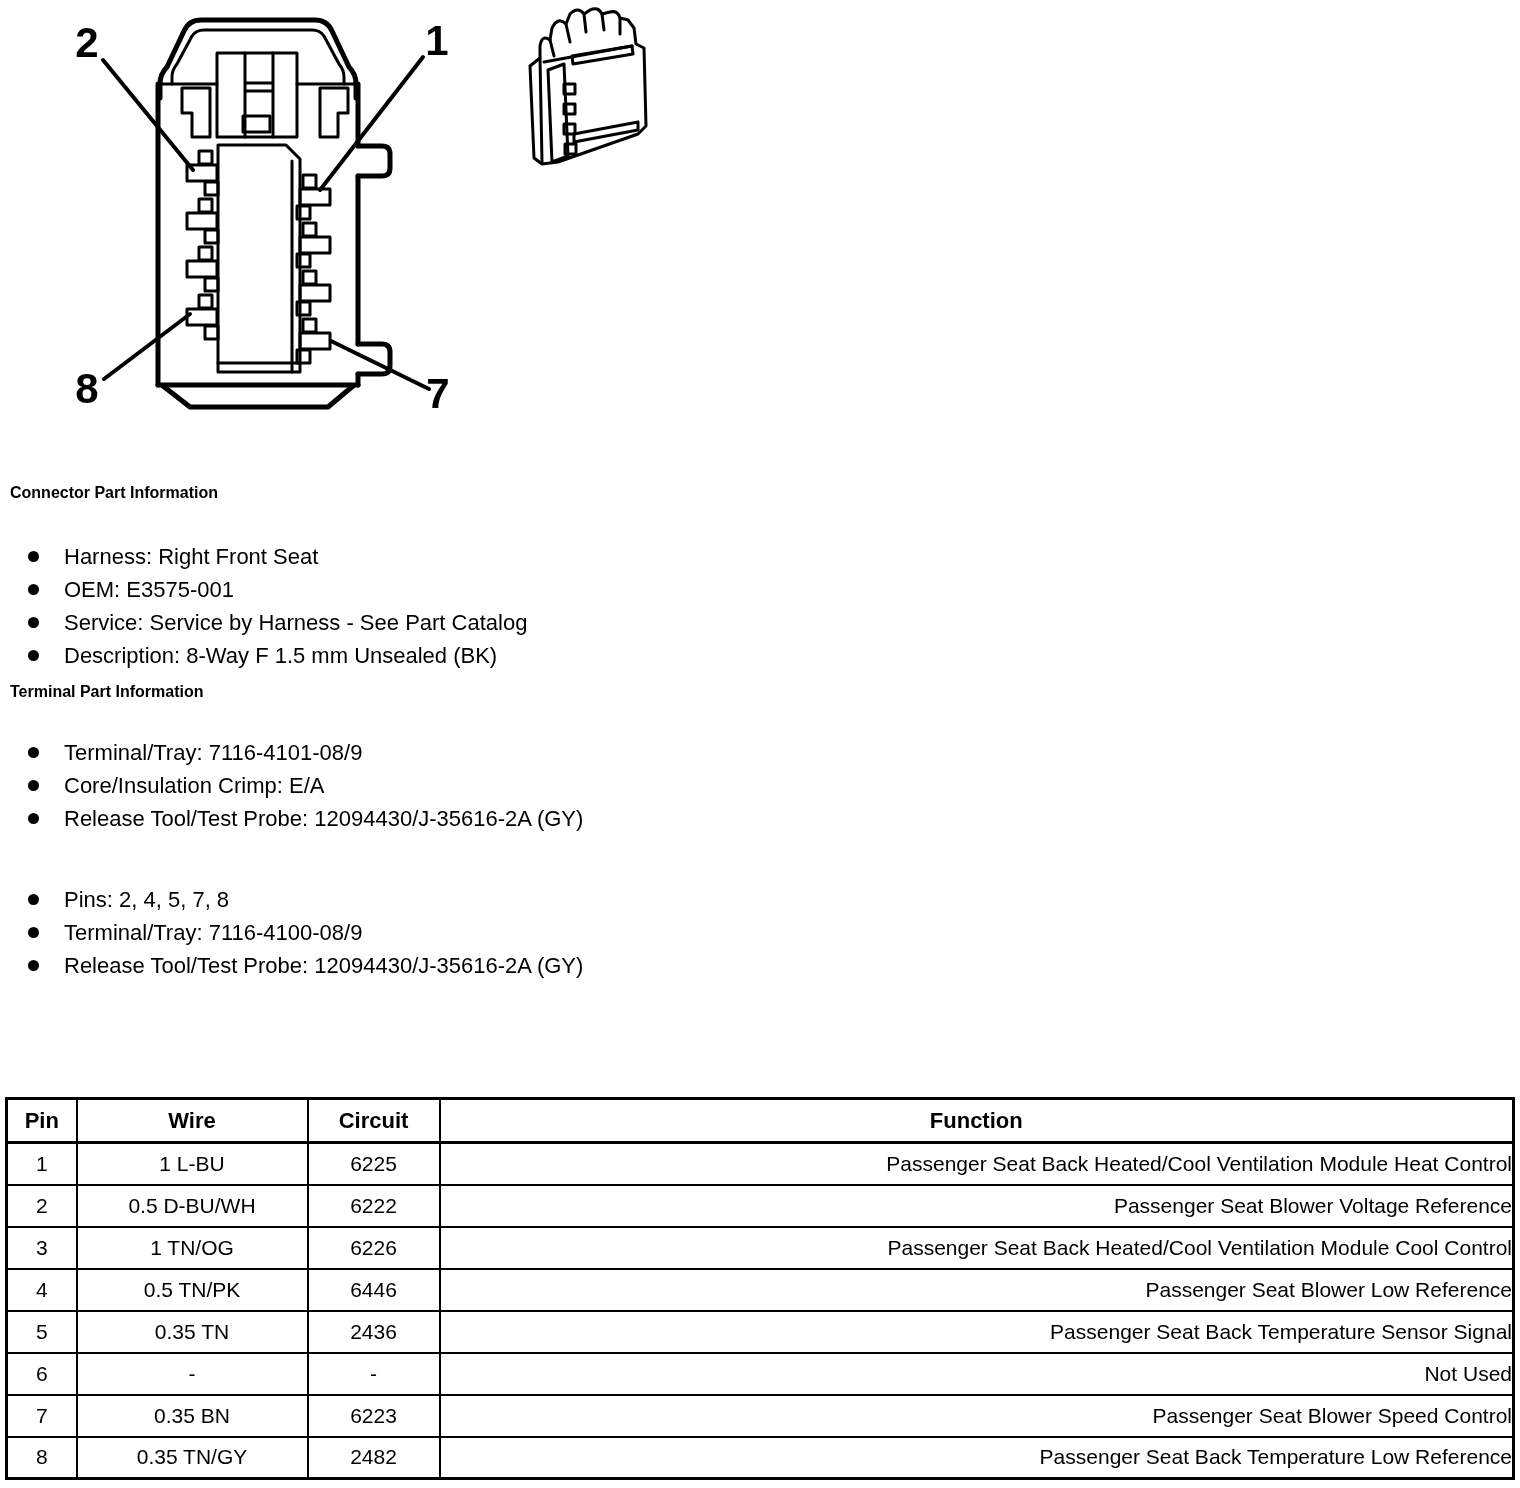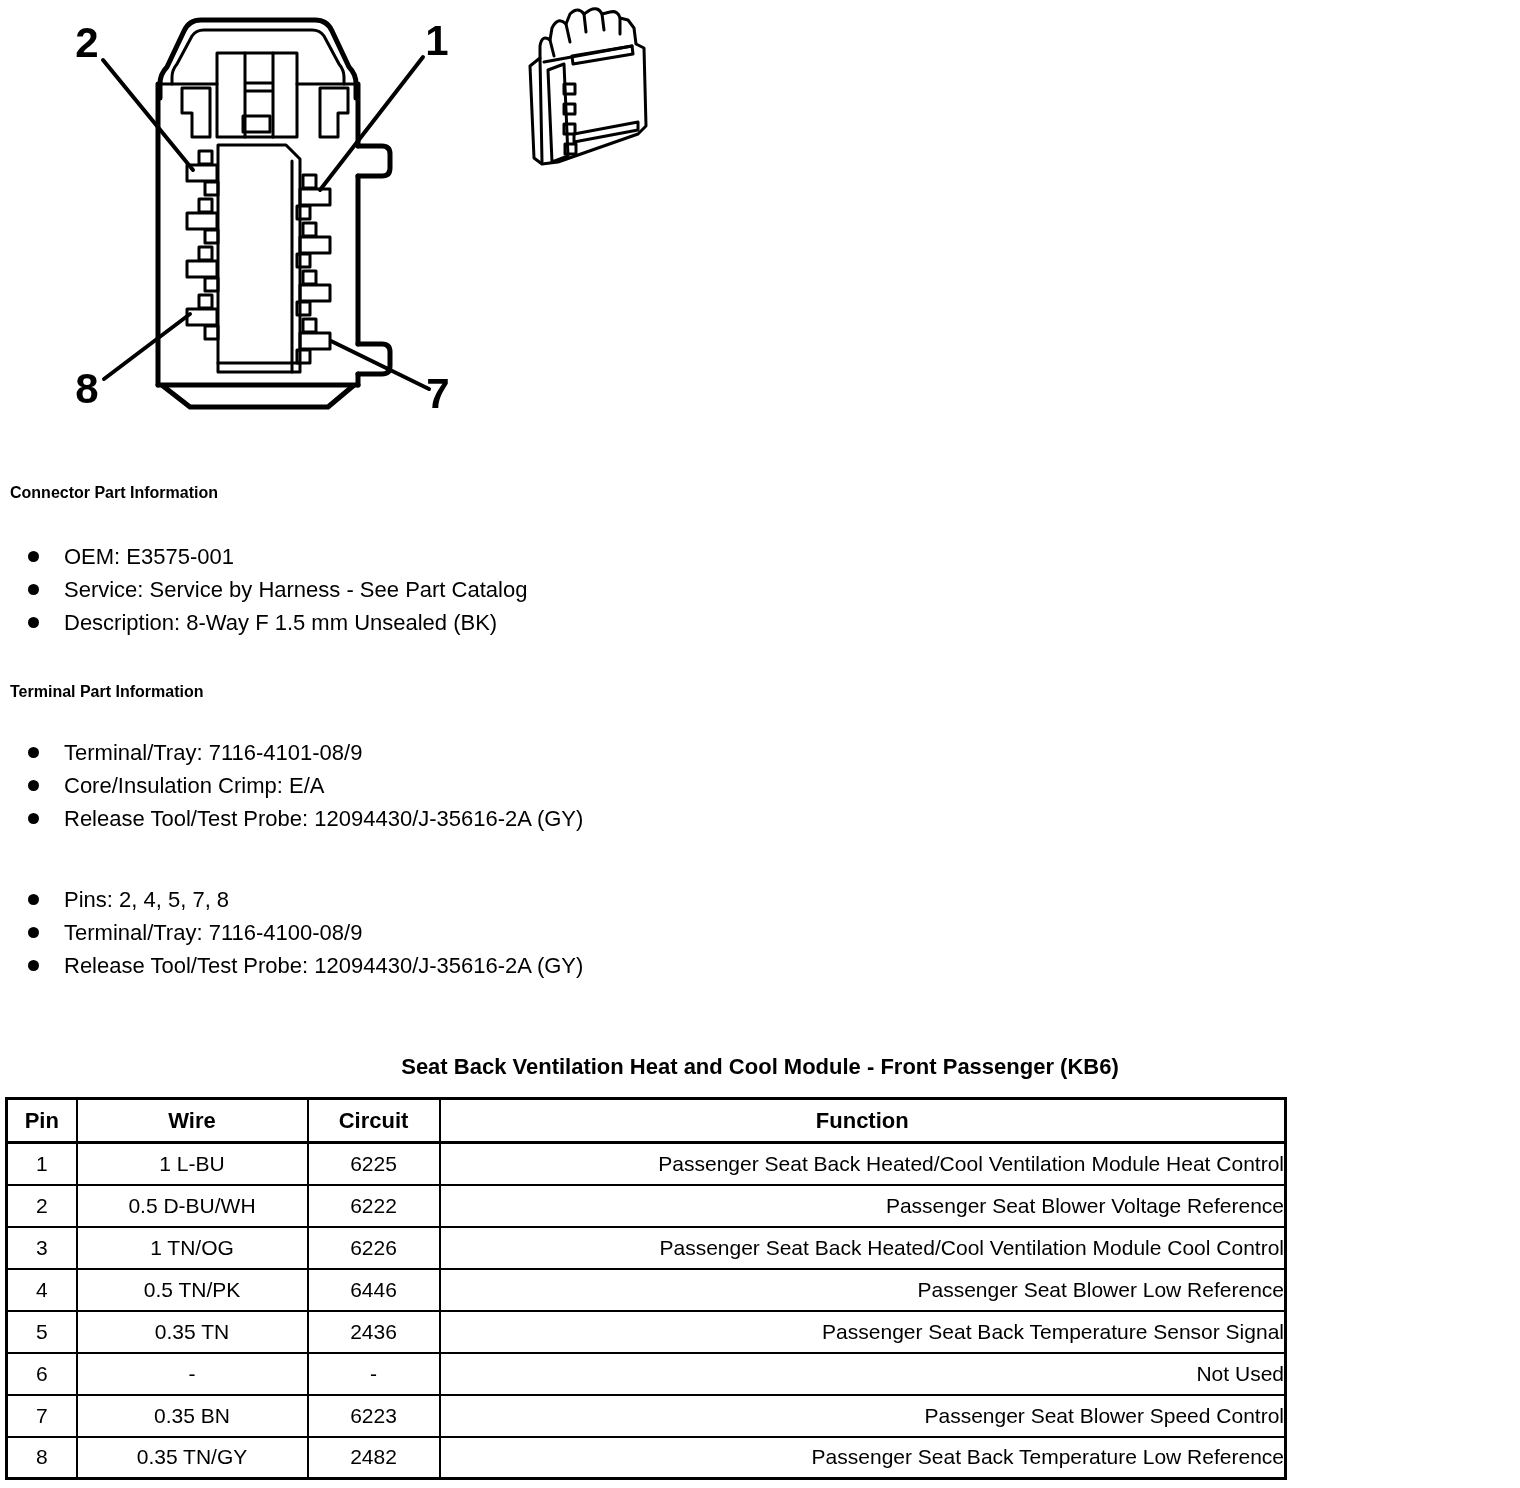--- a/index.html
+++ b/index.html
@@ -39,21 +39,21 @@
   }
 
   
   .table-title {
     position: absolute; left: 0; top: 1054px; width: 1520px;
     text-align: center; font-size: 22px; font-weight: bold; line-height: 26px;
   }
 
   
   table.pinout {
-    position: absolute; left: 5px; top: 1097px; width: 1282px;
+    position: absolute; left: 5px; top: 1097px; width: 1510px;
     border-collapse: collapse; table-layout: fixed;
     border: 3px solid #000;
     font-size: 21px;
   }
   table.pinout th {
     border: 2px solid #000; border-bottom: 3px solid #000;
     height: 44px; font-size: 22px; font-weight: bold; text-align: center;
   }
   table.pinout td {
     border: 2px solid #000; height: 42px;
@@ -149,38 +149,38 @@
       <rect x="44" y="104" width="11" height="10"></rect>
       <rect x="44" y="124" width="11" height="10"></rect>
       <rect x="45" y="144" width="11" height="10"></rect>
       <path d="M 52,56 L 112,46 L 113,54 L 53,64 Z"></path>
       <path d="M 54,134 L 118,122 L 118,130 L 54,142 Z"></path>
     </g>
   </svg>
 
   <h2 class="sec-heading" id="conn-heading">Connector Part Information</h2>
   <ul class="bullets" id="conn-list">
+      <li>Harness: Right Front Seat</li>
       <li>OEM: E3575-001</li>
       <li>Service: Service by Harness - See Part Catalog</li>
       <li>Description: 8-Way F 1.5 mm Unsealed (BK)</li>
     </ul>
 
   <h2 class="sec-heading" id="term-heading">Terminal Part Information</h2>
   <ul class="bullets" id="term-list-1">
       <li>Terminal/Tray: 7116-4101-08/9</li>
       <li>Core/Insulation Crimp: E/A</li>
       <li>Release Tool/Test Probe: 12094430/J-35616-2A (GY)</li>
     </ul>
   <ul class="bullets" id="term-list-2">
       <li>Pins: 2, 4, 5, 7, 8</li>
       <li>Terminal/Tray: 7116-4100-08/9</li>
       <li>Release Tool/Test Probe: 12094430/J-35616-2A (GY)</li>
     </ul>
 
-  <div class="table-title">Seat Back Ventilation Heat and Cool Module - Front Passenger (KB6)</div>
 
   <table class="pinout">
     <colgroup>
       <col style="width:70px">
         <col style="width:231px">
         <col style="width:132px">
         <col>
     </colgroup>
     <thead>
       <tr>

